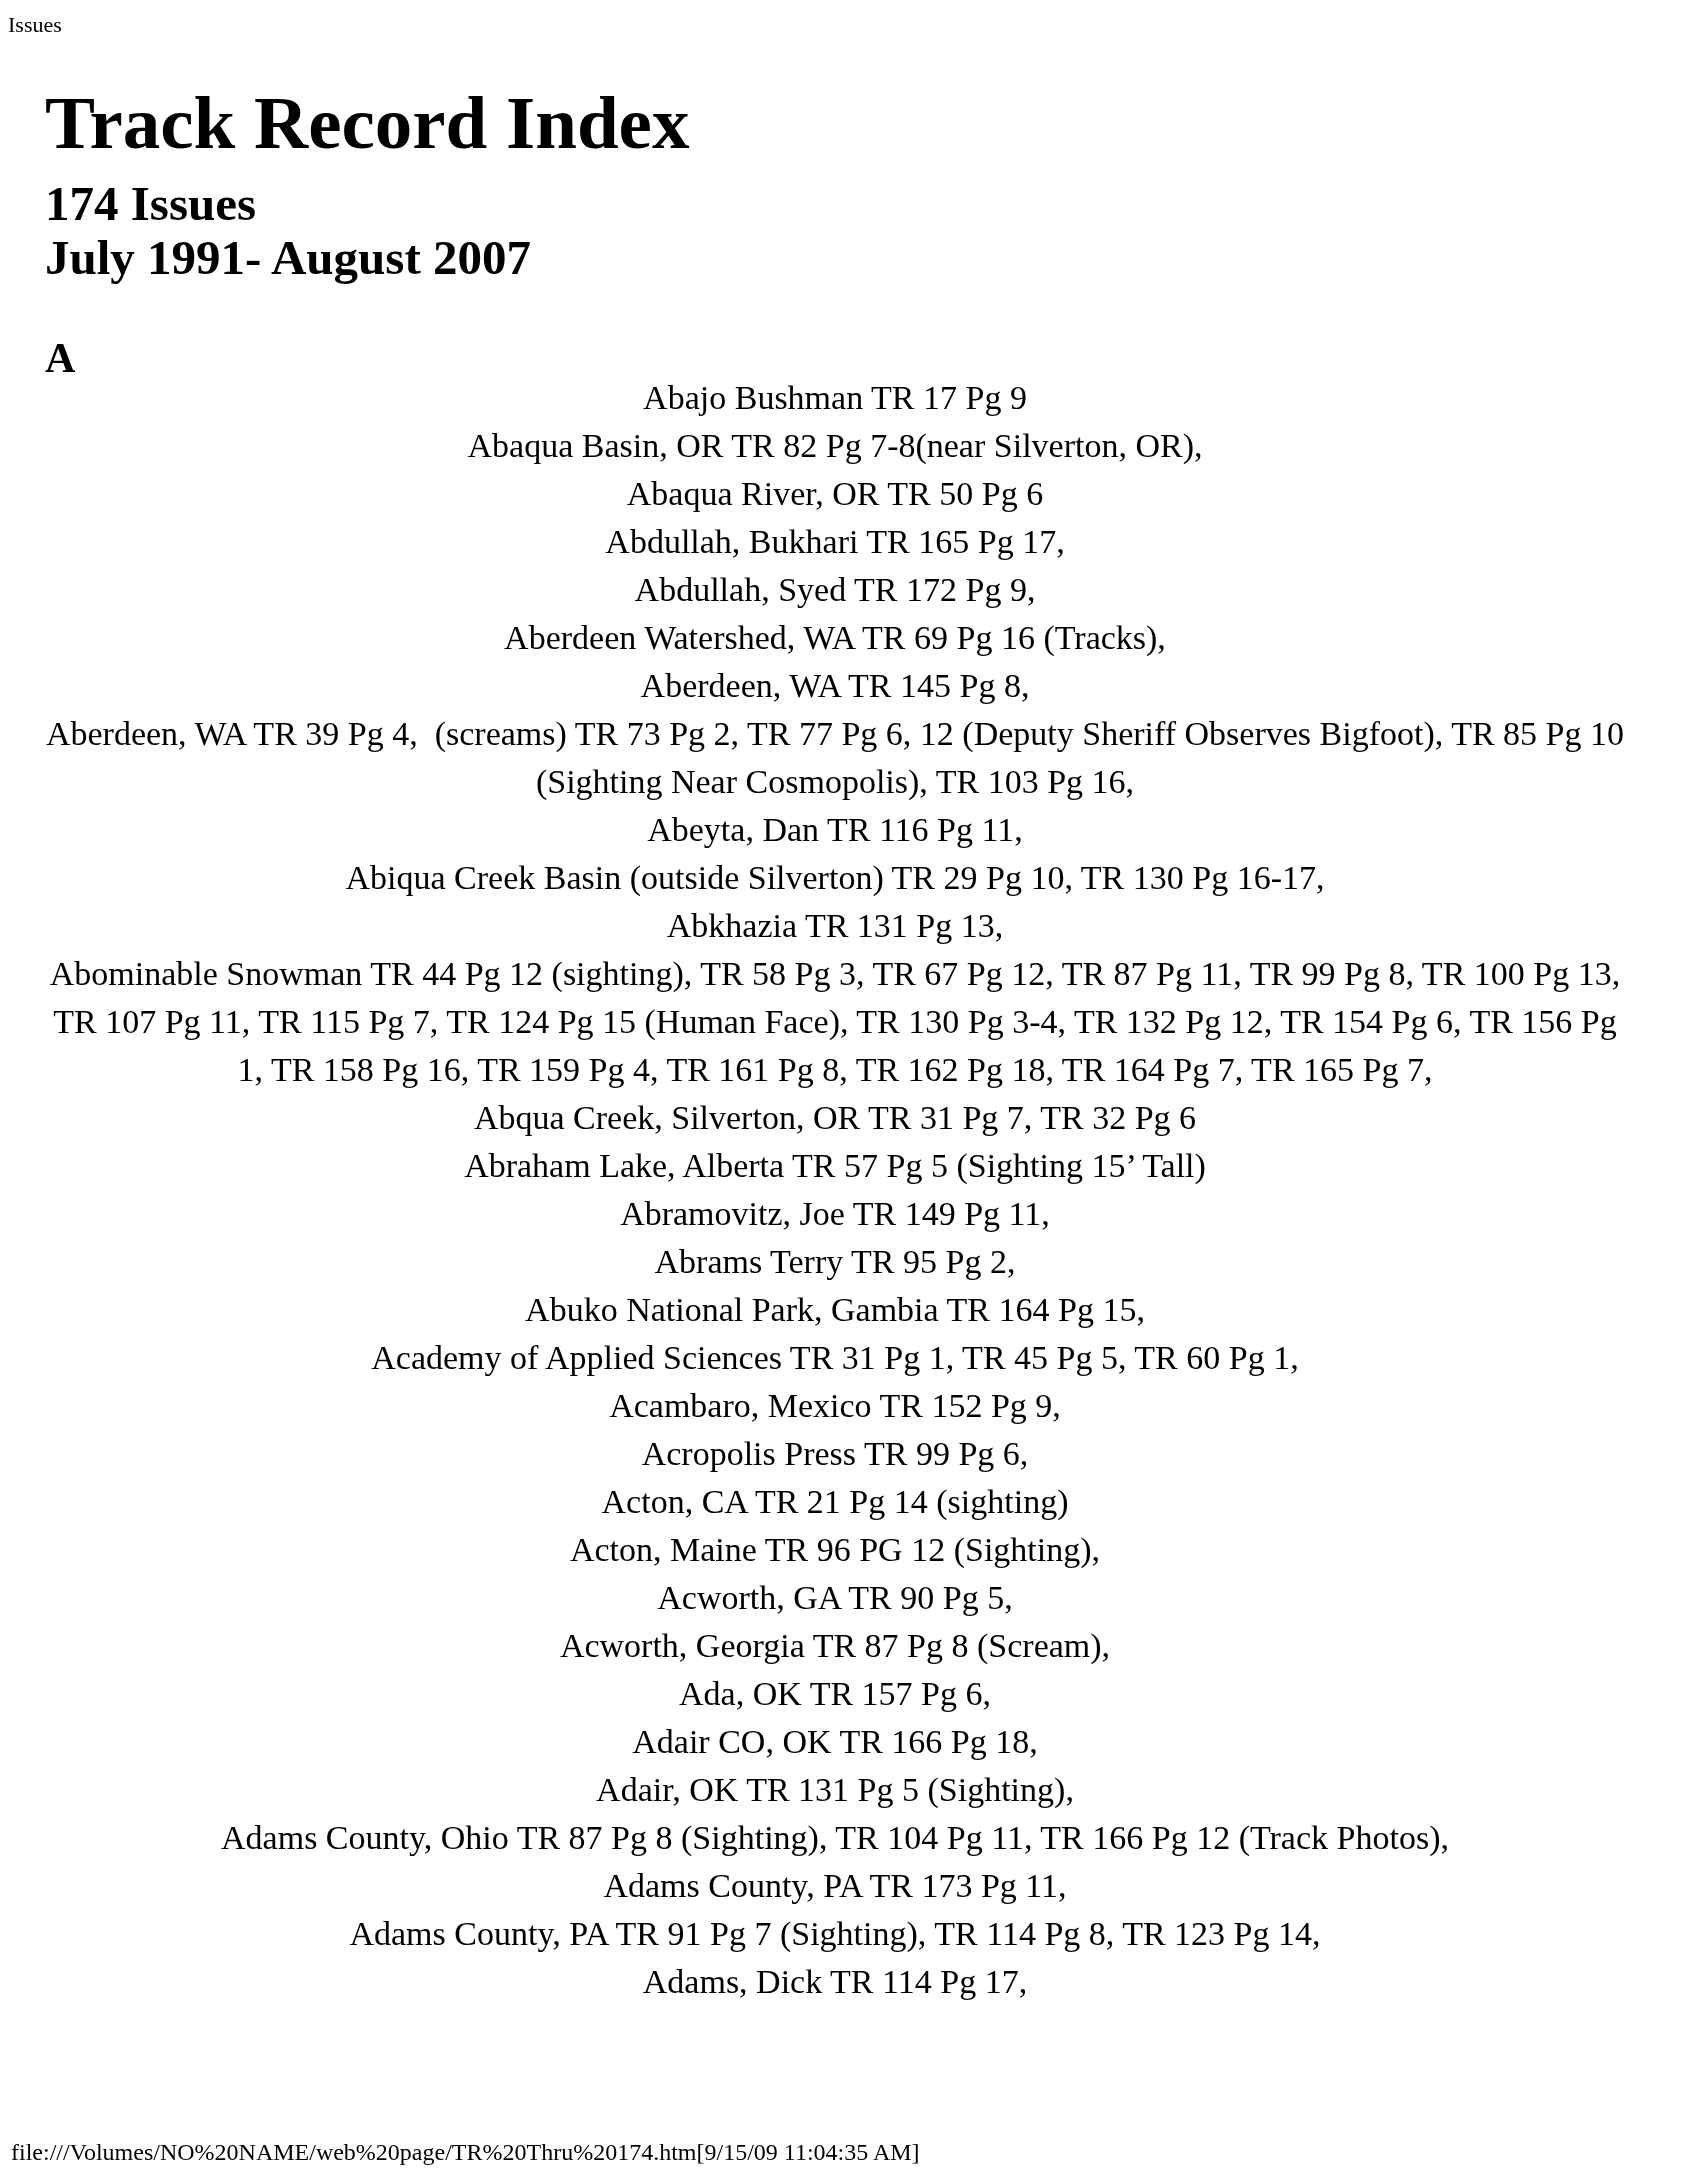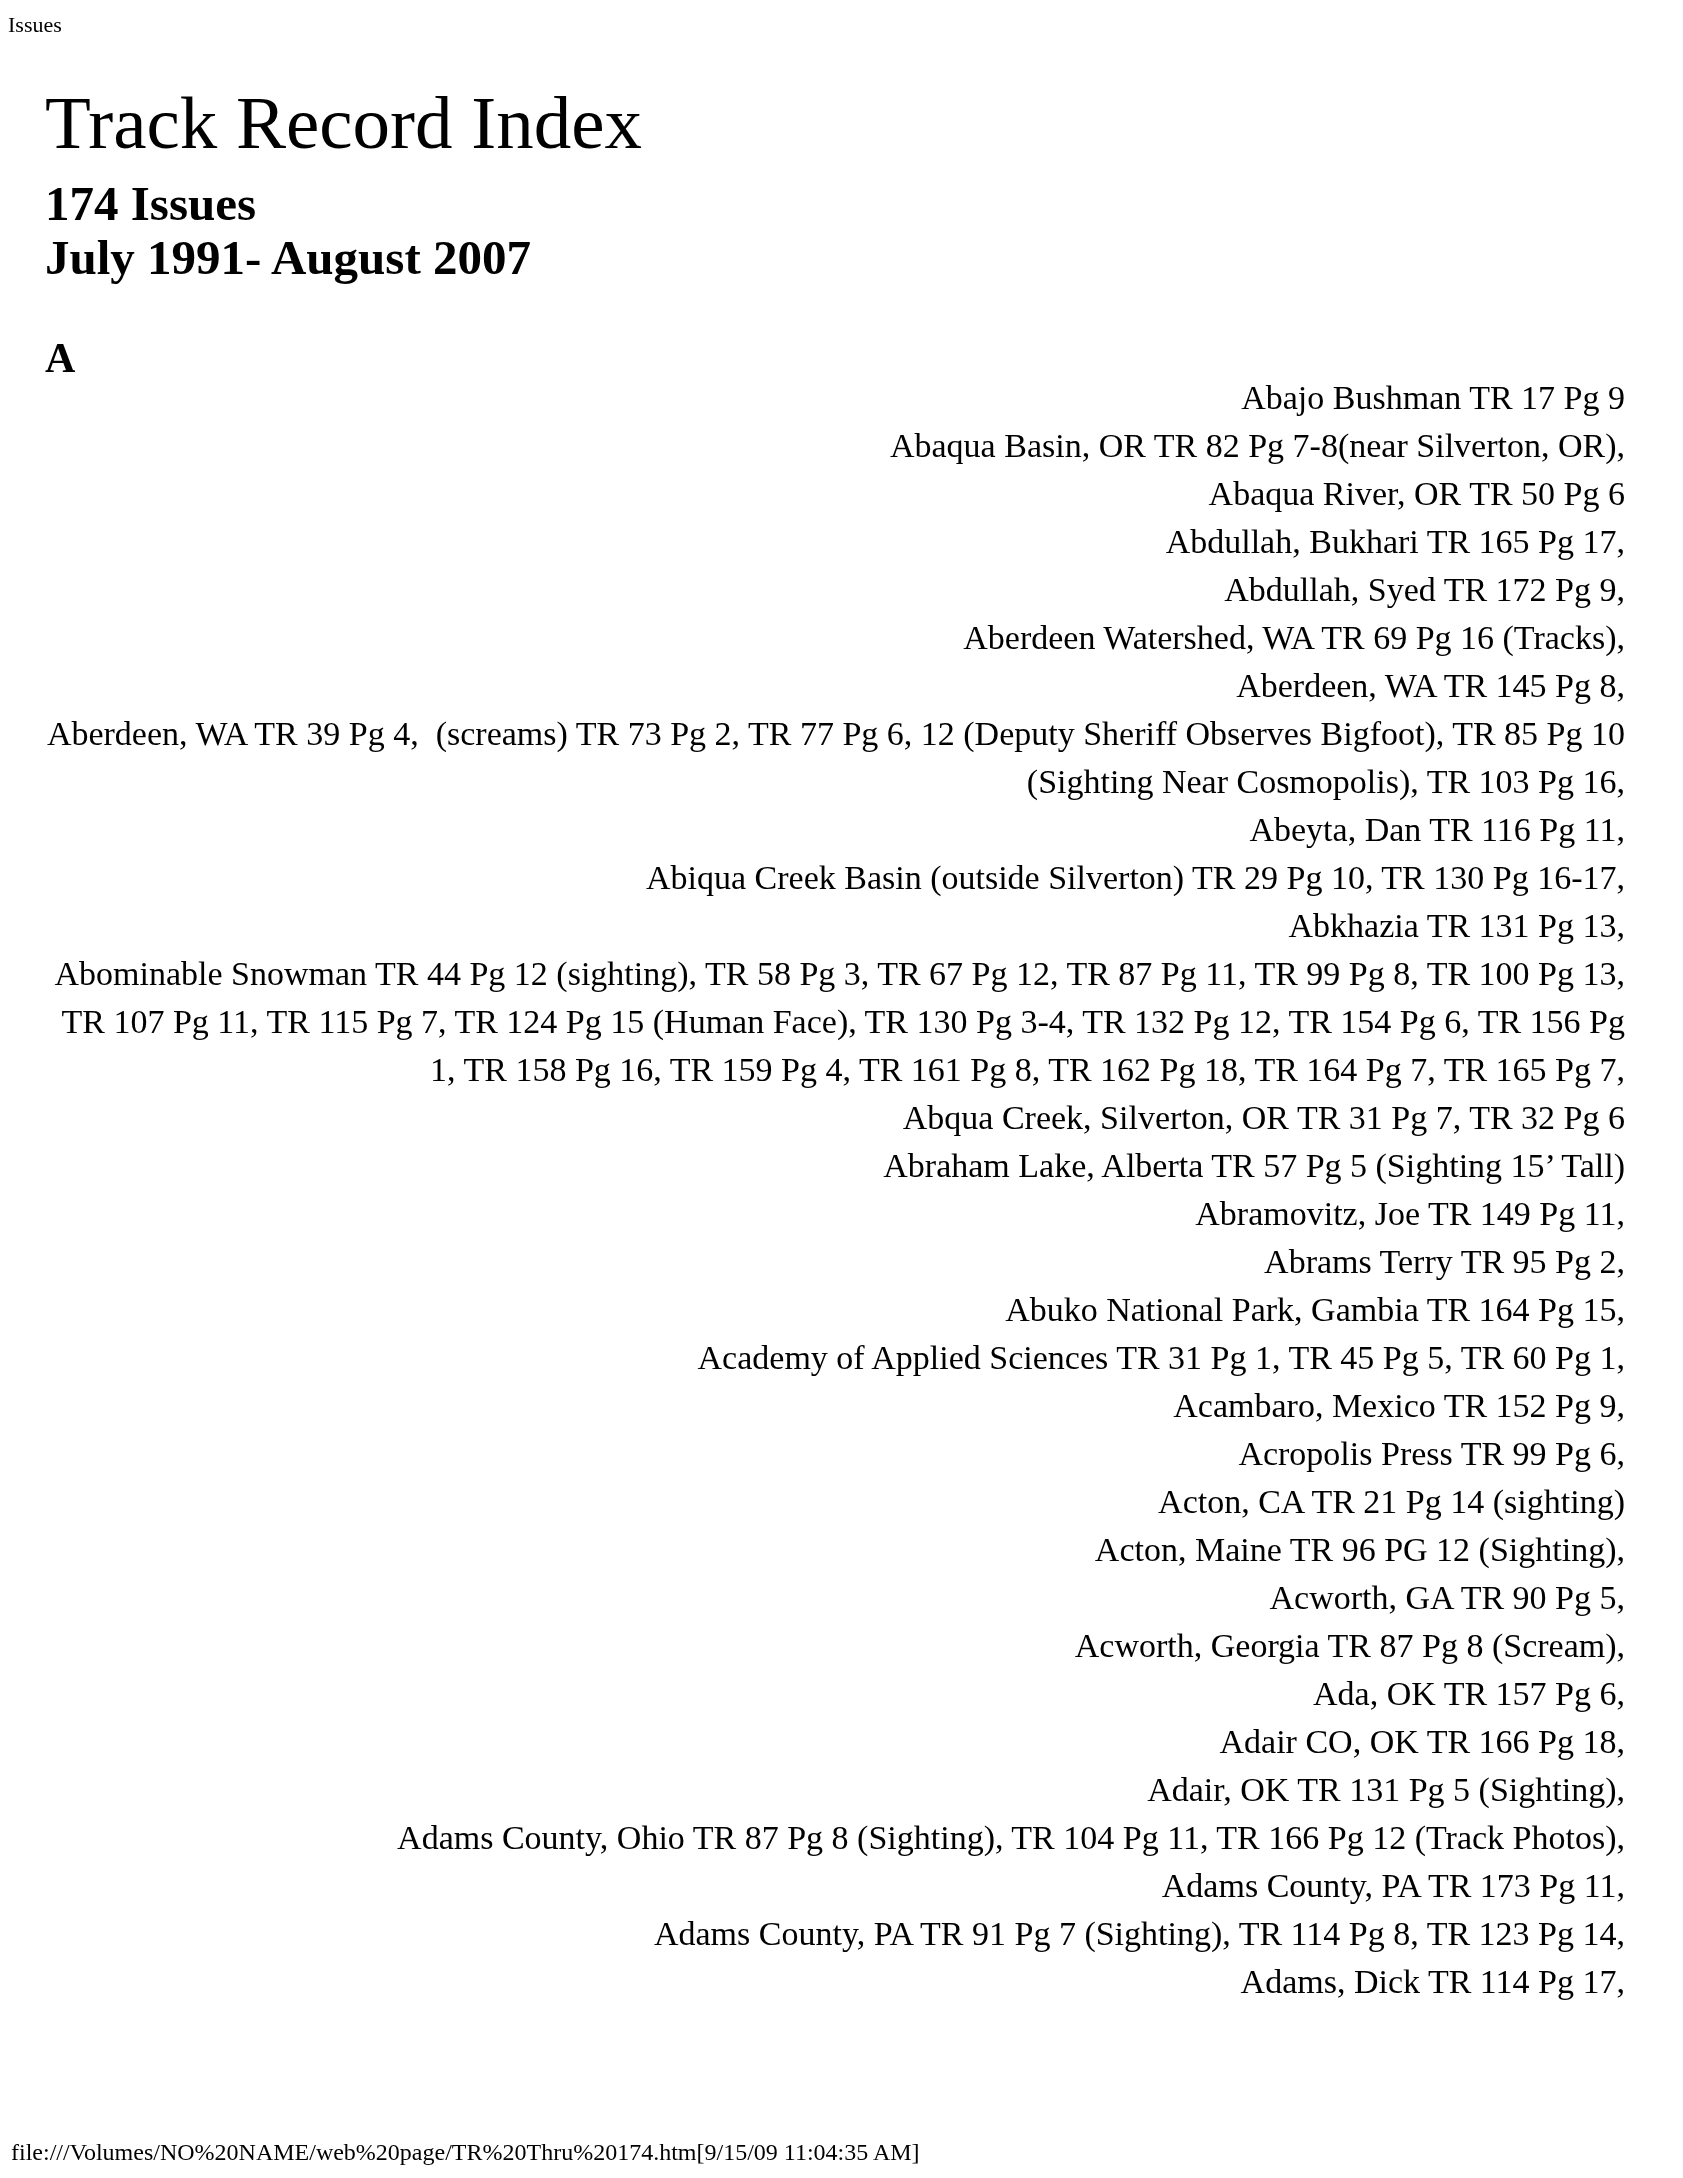--- a/index.html
+++ b/index.html
@@ -21,21 +21,21 @@
     top: 12px;
     font-size: 22px;
     line-height: 26px;
   }
   .title {
     position: absolute;
     left: 45px;
     top: 81px;
     margin: 0;
     font-size: 75px;
-    font-weight: normal;
+    font-weight: bold;
     line-height: 83px;
     white-space: nowrap;
   }
   .subtitle-block {
     position: absolute;
     left: 45px;
     top: 177px;
     font-size: 49px;
     font-weight: bold;
     line-height: 54px;
@@ -51,21 +51,21 @@
     font-weight: bold;
     line-height: 48px;
   }
   .entries {
     position: absolute;
     left: 45px;
     top: 374px;
     width: 1580px;
     font-size: 34px;
     line-height: 48px;
-    text-align: right;
+    text-align: center;
   }
   .entry {
     margin: 0;
     white-space: pre-wrap;
   }
   .page-footer {
     position: absolute;
     left: 11px;
     top: 2138px;
     font-size: 24px;

